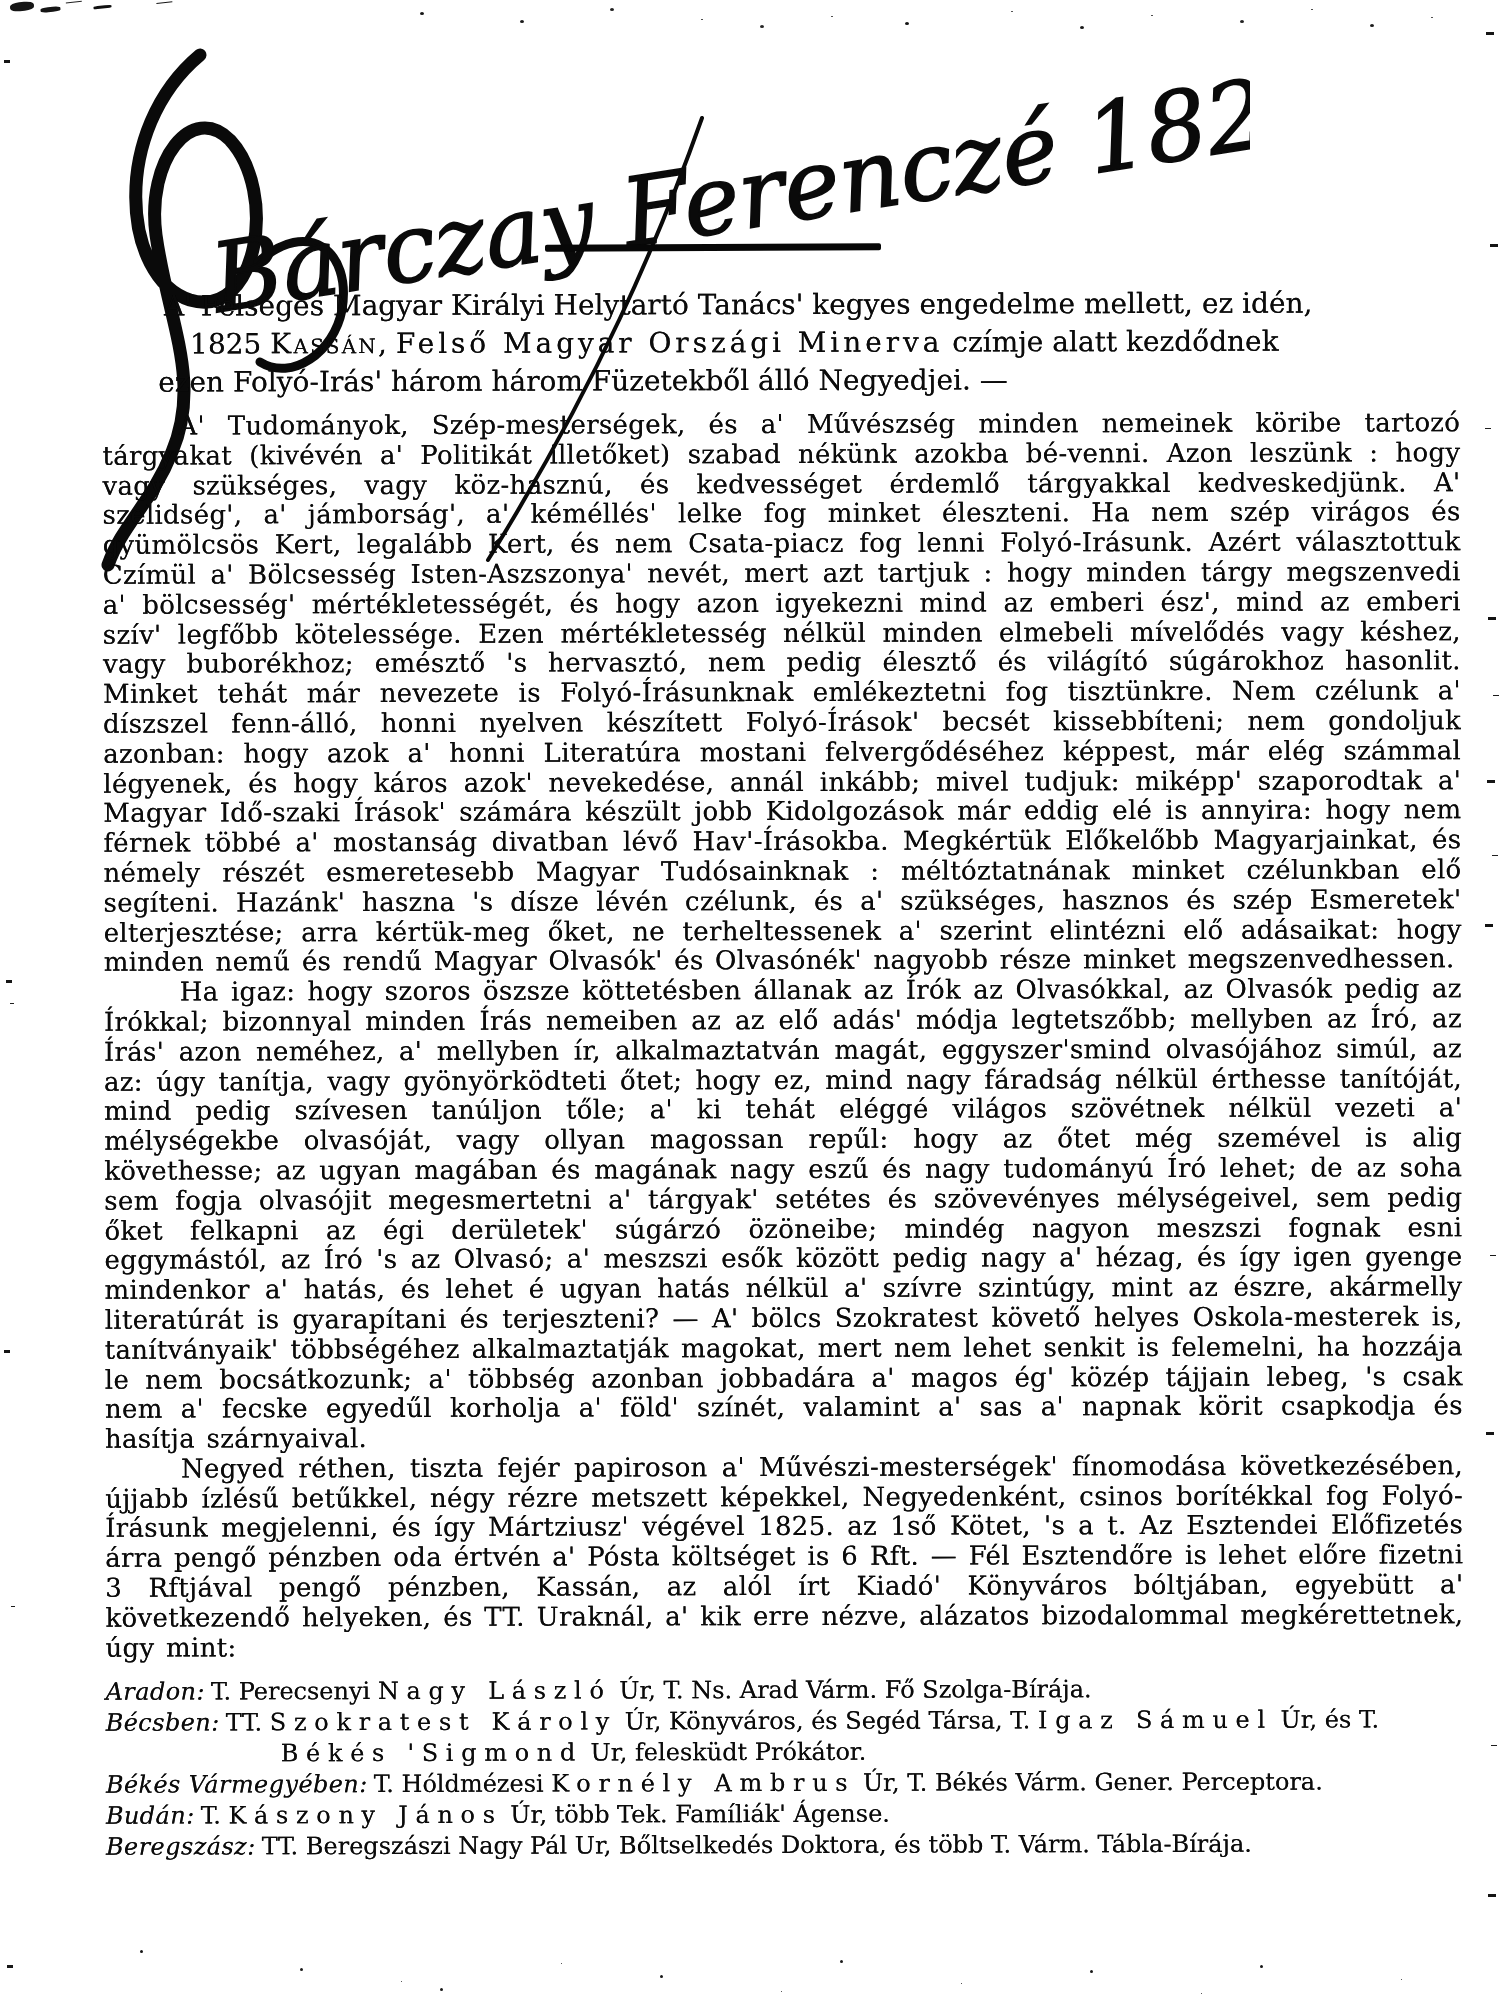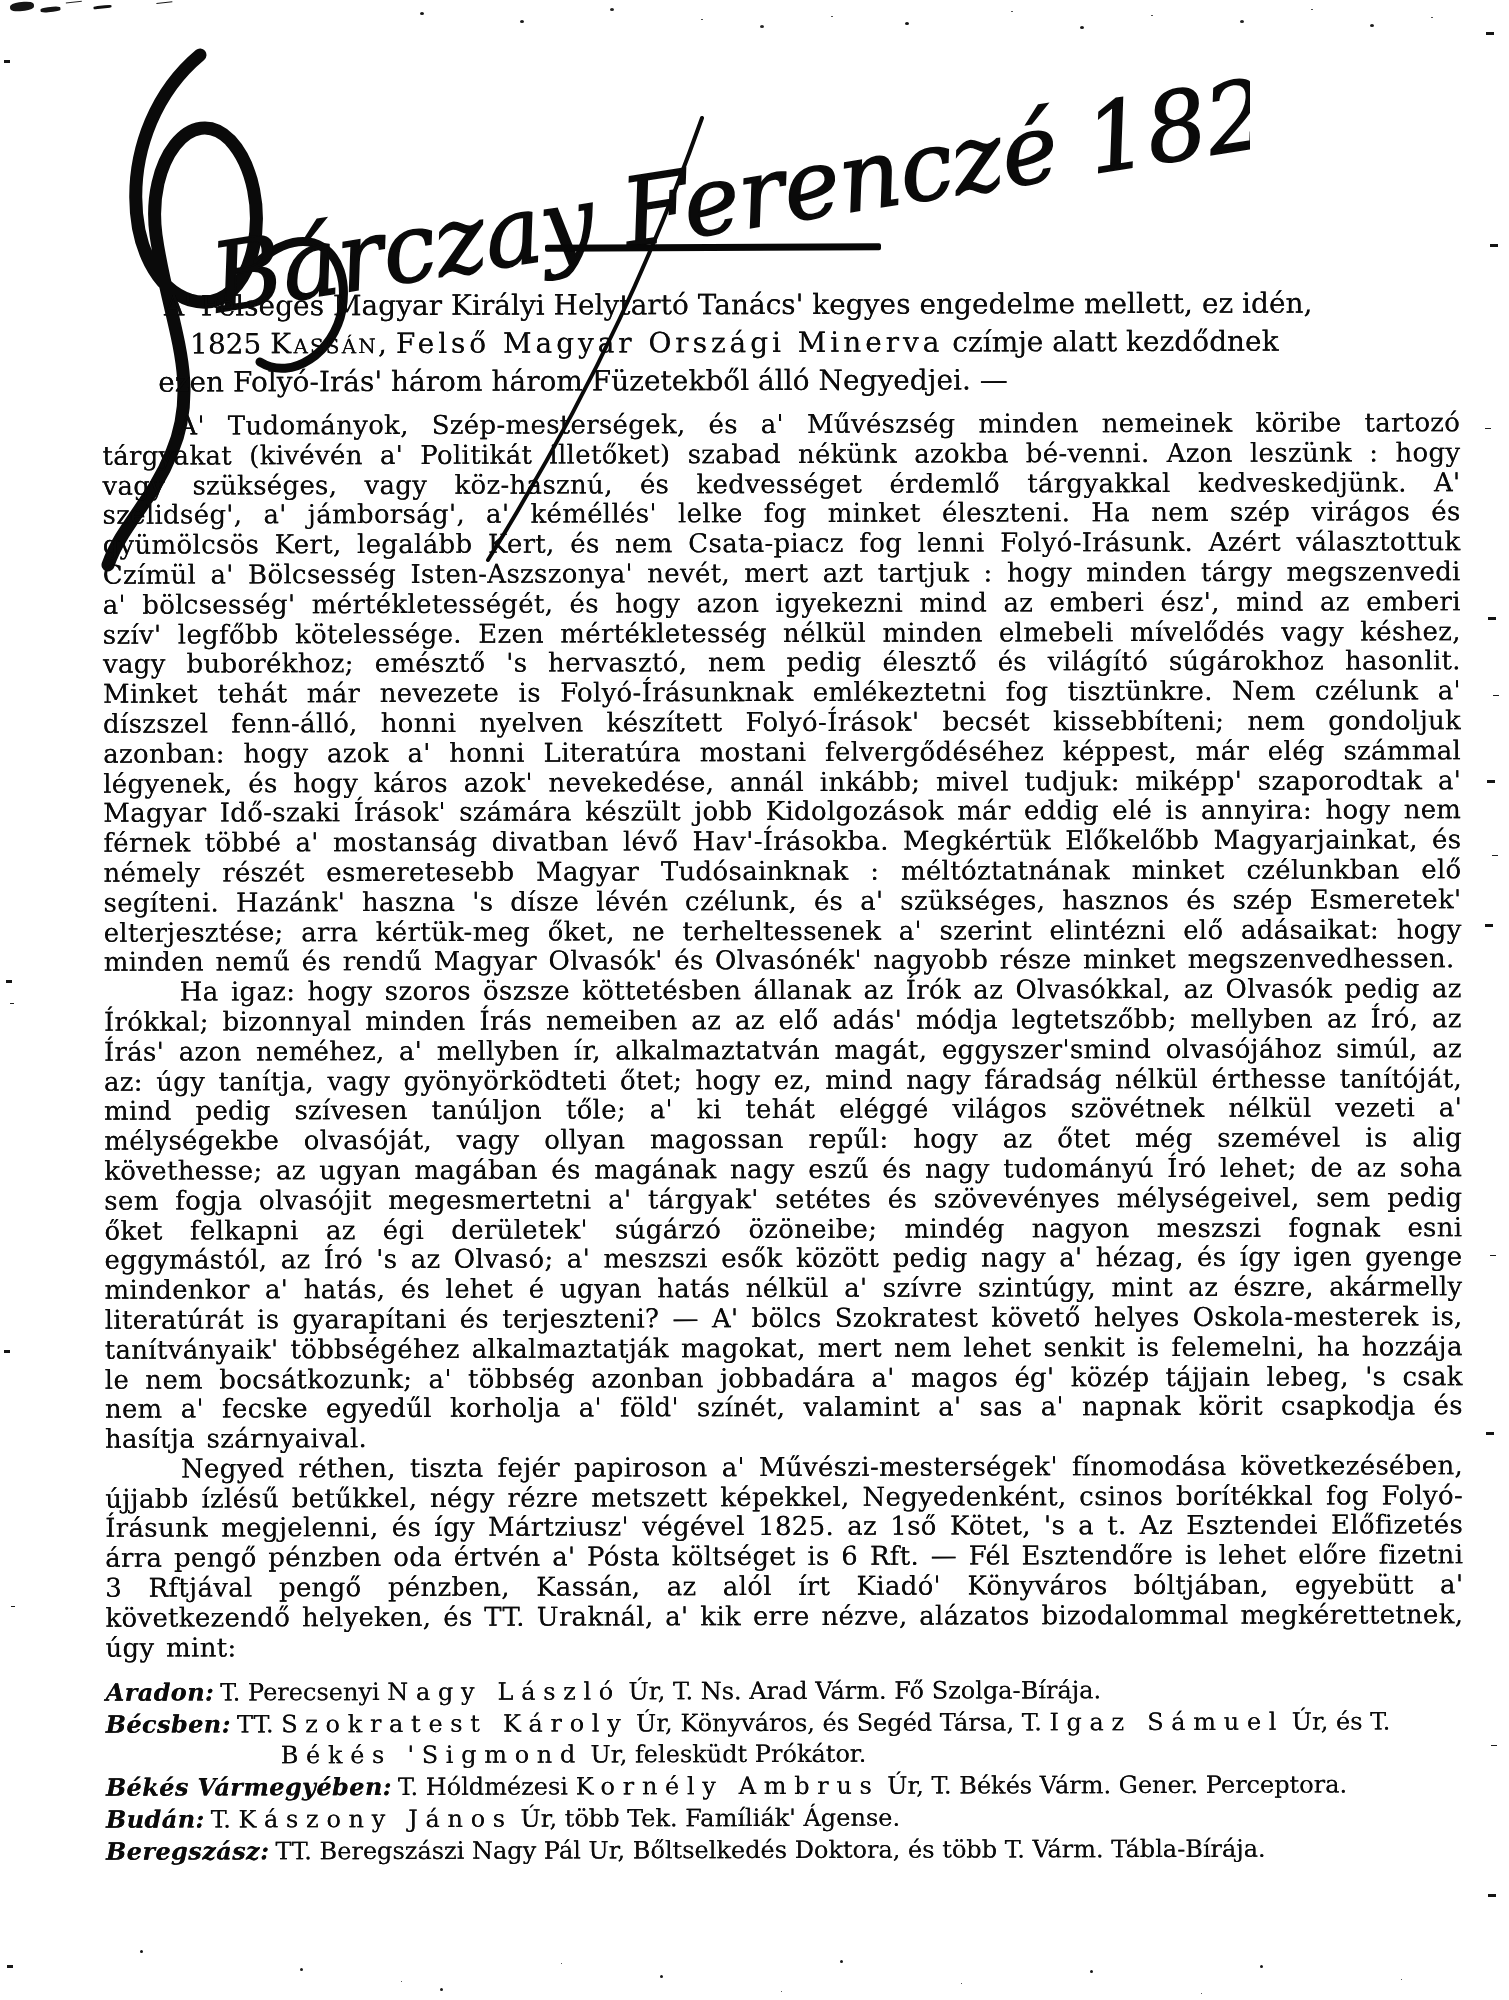--- a/index.html
+++ b/index.html
@@ -84,21 +84,21 @@
   .sc{font-variant:small-caps;letter-spacing:0.08em;text-align:right;}
   .lsp{letter-spacing:0.14em;}
   .body-par{
     margin:0;font-size:26px;line-height:29.8px;
     text-align:justify;text-indent:76px;
     letter-spacing:0.3px;word-spacing:3px;
   }
   
   .agents{margin-top:14px;font-size:24px;line-height:31px;}
   .agent{padding-left:175px;text-indent:-175px;text-align:left;}
-  .place{font-style:italic;font-weight:bold;letter-spacing:0.4px;padding-right:6px;margin-top:18px;}
+  .place{font-style:italic;font-weight:normal;letter-spacing:0.4px;padding-right:6px;margin-top:18px;}
   .nsp{letter-spacing:0.32em;}
 </style>
 </head>
 <body>
 
 <div class="page">
 
   <div class="speck speck-topsmudge"></div>
   <div class="speck speck-topdots"></div>
   <div class="speck speck-right"></div>

